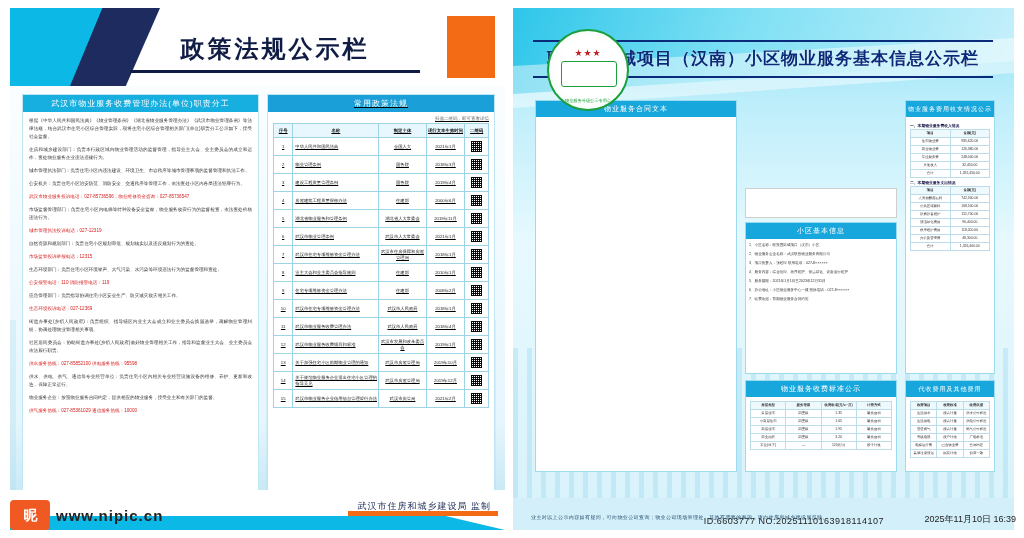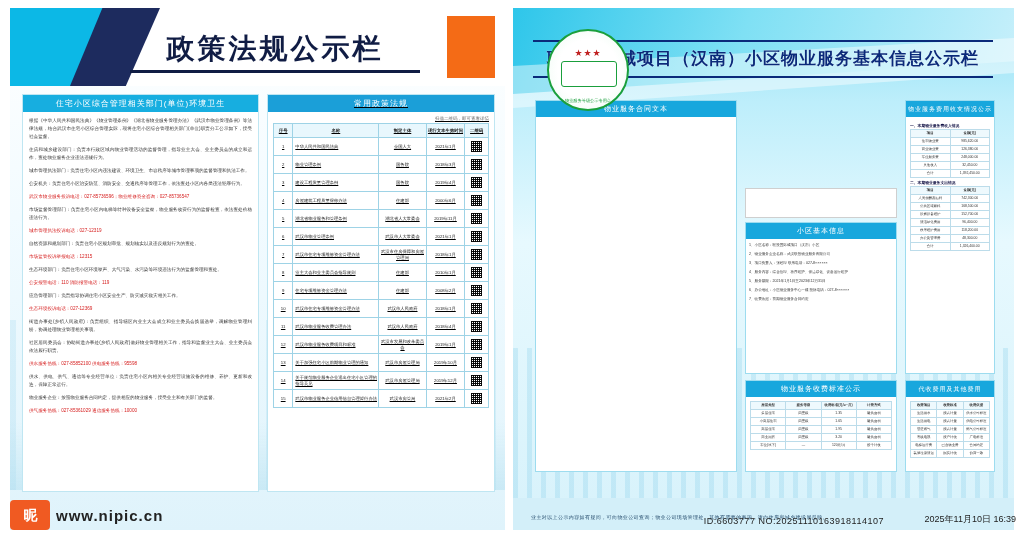--- a/index.html
+++ b/index.html
@@ -26,21 +26,21 @@
     background:#0cb8e6;
     clip-path:polygon(0 0,100% 0,62% 100%,0 100%);
   }
   .lb-diag2{
     position:absolute;left:60px;top:0;width:90px;height:78px;
     background:#1d2b5e;
     clip-path:polygon(36% 0,100% 0,62% 100%,0 100%);
   }
   .lb-title{
     position:absolute;left:120px;top:20px;width:290px;height:42px;
-    font-size:28px;font-weight:bold;letter-spacing:3px;color:#101c44;
+    font-size:24px;font-weight:bold;letter-spacing:3px;color:#101c44;
     text-align:center;line-height:42px;
     border-bottom:3px solid #101c44;
   }
   .lb-orange{
     position:absolute;right:10px;top:8px;width:48px;height:62px;background:#f46b16;
   }
   .lb-city{
     position:absolute;left:0;bottom:40px;width:100%;height:170px;
     background:
       linear-gradient(transparent 60%,rgba(160,215,235,.45)),
@@ -194,21 +194,21 @@
   <div class="left-board">
     <div class="lb-city"></div>
     <div class="lb-top">
       <div class="lb-diag"></div>
       <div class="lb-diag2"></div>
       <div class="lb-title">政策法规公示栏</div>
       <div class="lb-orange"></div>
     </div>
 
     <div class="panel p-left">
-      <div class="panel-head">住宅小区综合管理相关部门(单位)环境卫生</div>
+      <div class="panel-head">武汉市物业服务收费管理办法(单位)职责分工</div>
       <div class="body">
         <div class="ptxt">根据《中华人民共和国民法典》《物业管理条例》《湖北省物业服务管理办法》《武汉市物业管理条例》等法律法规，结合武汉市住宅小区综合管理实际，现将住宅小区综合管理相关部门(单位)职责分工公示如下，接受社会监督。</div>
         <div class="ptxt">住房和城乡建设部门：负责本行政区域内物业管理活动的监督管理，指导业主大会、业主委员会的成立和运作，查处物业服务企业违法违规行为。</div>
         <div class="ptxt">城市管理执法部门：负责住宅小区内违法建设、环境卫生、市容秩序等城市管理事项的监督管理和执法工作。</div>
         <div class="ptxt">公安机关：负责住宅小区治安防范、消防安全、交通秩序等管理工作，依法查处小区内各类违法犯罪行为。</div>
         <div class="ptxt hl" style="color:#d62020">武汉市物业服务投诉电话：027-85736596；物业维修资金咨询：027-85736547</div>
         <div class="ptxt">市场监督管理部门：负责住宅小区内电梯等特种设备安全监察，物业服务收费行为的监督检查，依法查处价格违法行为。</div>
         <div class="ptxt hl" style="color:#d62020">城市管理执法投诉电话：027-12319</div>
         <div class="ptxt">自然资源和规划部门：负责住宅小区规划审批、规划核实以及违反规划行为的查处。</div>
         <div class="ptxt hl" style="color:#d62020">市场监管投诉举报电话：12315</div>
@@ -380,20 +380,25 @@
                 <td class="date-red">2021年2月</td>
                 <td class="qr">
                   <div class="qr-box"></div>
                 </td>
               </tr>
             </tbody>
         </table>
       </div>
     </div>
 
+    <div class="lb-foot">
+      <div class="lb-foot-orange"></div>
+      <div class="lb-foot-bar"></div>
+      <div class="lb-foot-text">武汉市住房和城乡建设局 监制</div>
+    </div>
   </div>
 
   <div class="right-board">
     <div class="rb-city"></div>
     <div class="rb-wave"></div>
     <div class="rb-wave2"></div>
     <div class="rb-title-wrap">
       <div class="rb-title">联投国际城项目（汉南）小区物业服务基本信息公示栏</div>
     </div>
 

